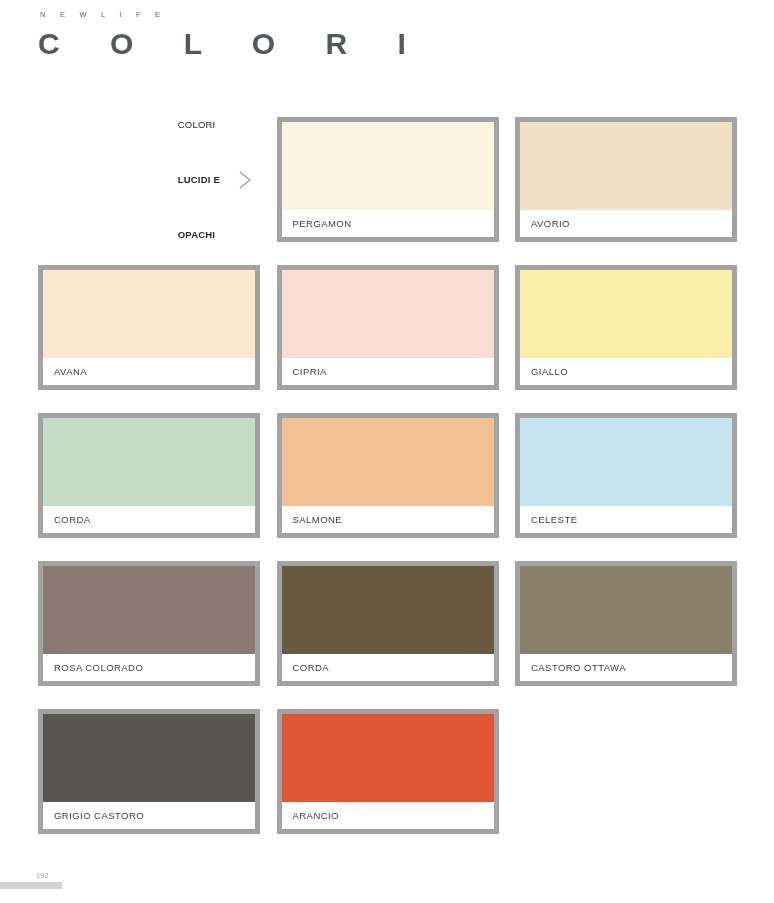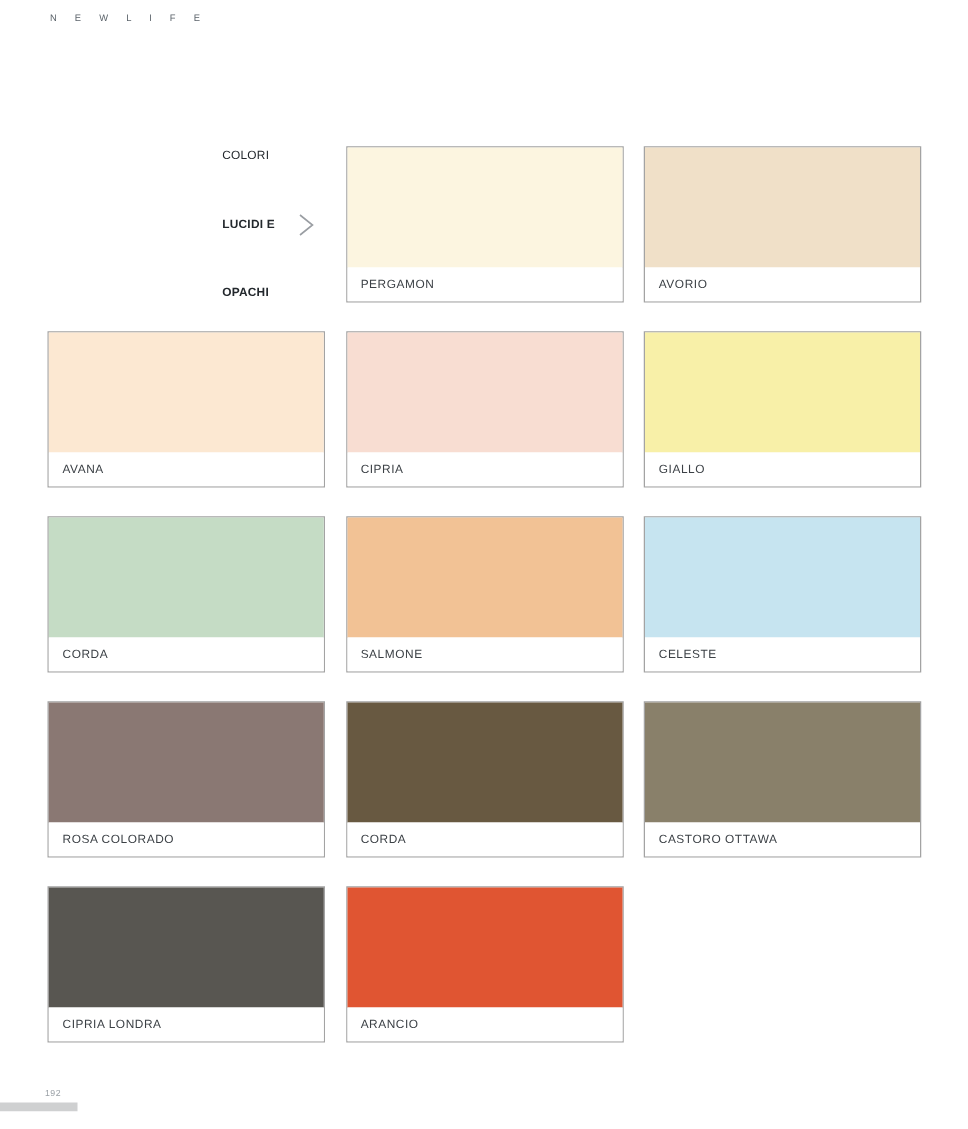--- a/index.html
+++ b/index.html
@@ -72,21 +72,21 @@
   .intro-text .t-bold { font-weight: bold; margin-top: 42px; }
   .intro-arrow {
     margin-left: 14px;
     width: 22px;
     height: 26px;
     flex: 0 0 auto;
   }
 
   
   .swatch-card {
-    border: 1px solid #a3a3a3;
+    border: 5px solid #a3a3a3;
     box-sizing: border-box;
     display: flex;
     flex-direction: column;
     background: #ffffff;
   }
   .swatch-color {
     flex: 1 1 auto;
   }
   .swatch-label {
     height: 27px;
@@ -124,20 +124,21 @@
     width: 62px;
     height: 7px;
     background: #cfd0d1;
   }
 </style>
 </head>
 <body>
 
 <div class="page-header">
   <div class="brand-line">N E W   L I F E</div>
+  <div class="page-title">C O L O R I</div>
 </div>
 
 <div class="swatch-grid">
 
   <div class="intro-cell">
     <div class="intro-text">
       <div class="t-reg">COLORI</div>
       <div class="t-bold">LUCIDI E</div>
       <div class="t-bold">OPACHI</div>
     </div>
@@ -197,21 +198,21 @@
     <div class="swatch-label">CORDA</div>
   </div>
 
   <div class="swatch-card">
     <div class="swatch-color" style="background-color: rgb(137, 128, 106);"></div>
     <div class="swatch-label">CASTORO OTTAWA</div>
   </div>
 
   <div class="swatch-card">
     <div class="swatch-color" style="background-color: rgb(88, 86, 81);"></div>
-    <div class="swatch-label">CIPRIA LONDRA</div>
+    <div class="swatch-label">GRIGIO CASTORO</div>
   </div>
 
   <div class="swatch-card">
     <div class="swatch-color" style="background-color: rgb(224, 85, 50);"></div>
     <div class="swatch-label">ARANCIO</div>
   </div>
 
 </div>
 
 <div class="page-footer">

